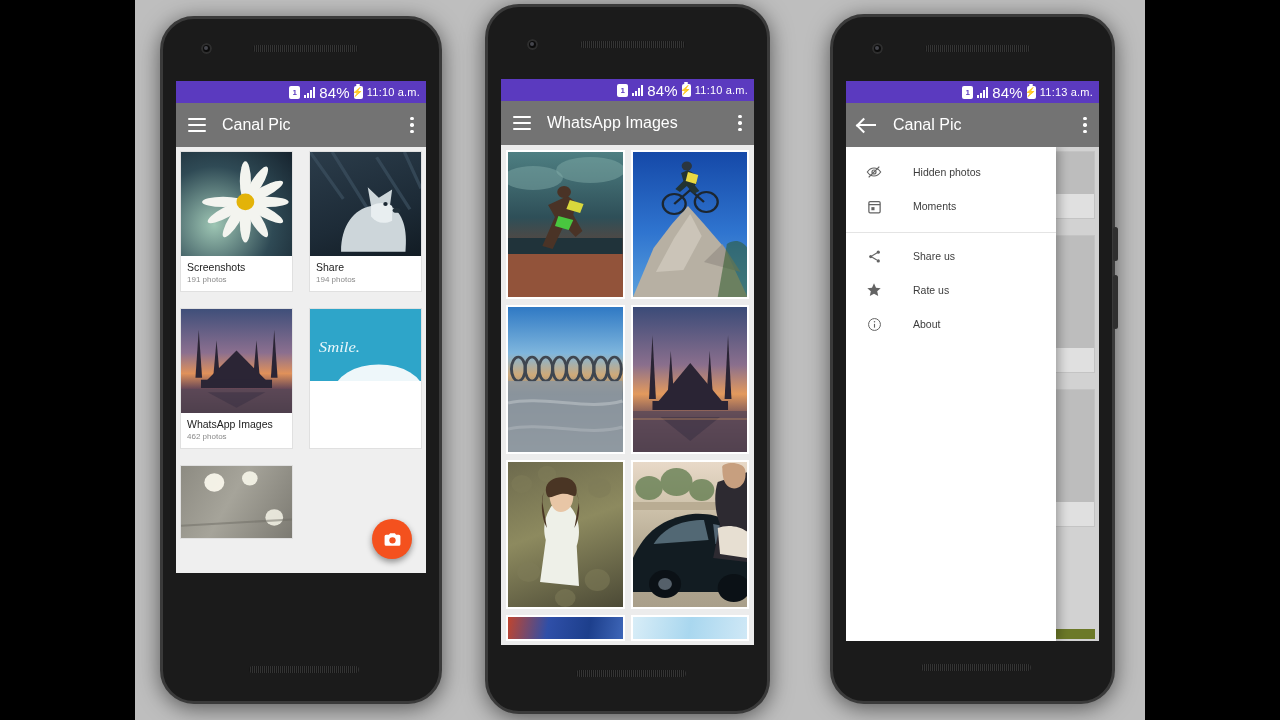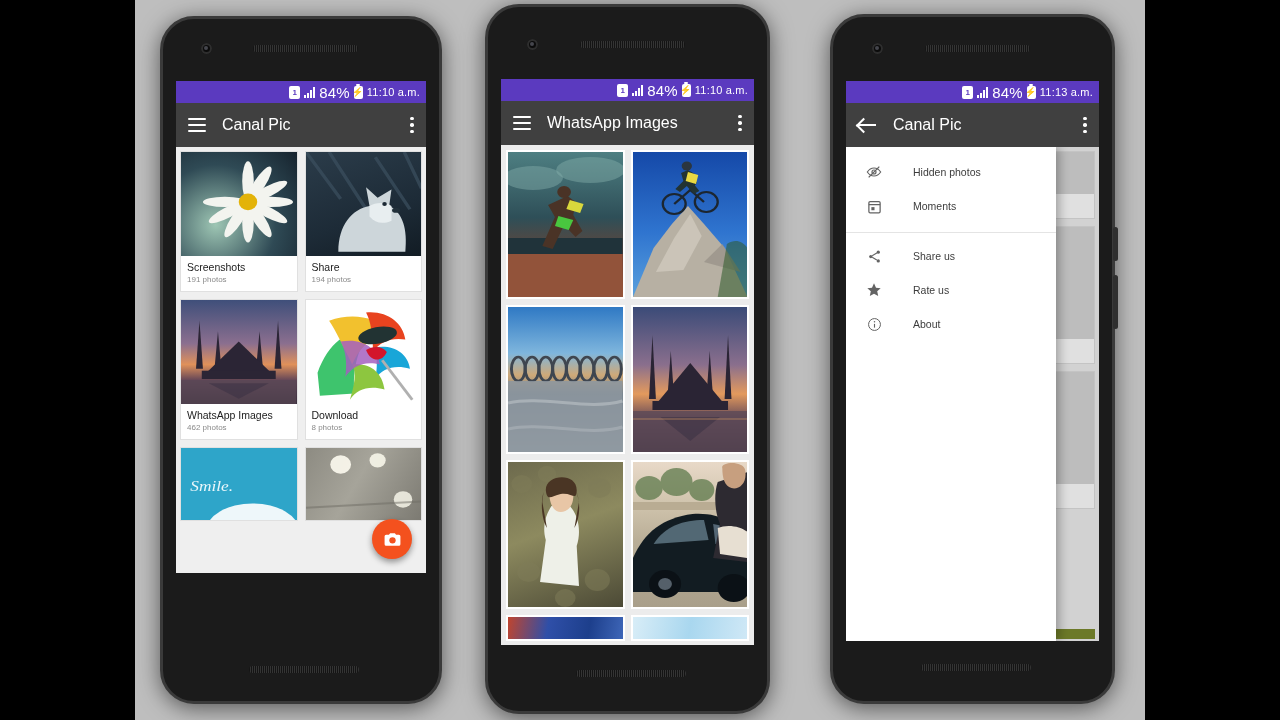--- a/index.html
+++ b/index.html
@@ -45,36 +45,36 @@
   .bars i:nth-child(1){height:3px;} .bars i:nth-child(2){height:5px;}
   .bars i:nth-child(3){height:8px;} .bars i:nth-child(4){height:11px;}
   .pct { font-size:15px; }
   .batt { width:9px; height:13px; background:#fff; border-radius:2px; position:relative;
           display:flex; align-items:center; justify-content:center; }
   .batt::before{content:"";position:absolute;top:-2px;left:2.5px;width:4px;height:2px;background:#fff;border-radius:1px;}
   .batt b{ color:#5b3abf; font-size:9px; line-height:1; }
   .clock { font-size:11px; }
 
   
-  .appbar { height:44px; background:#404040; display:flex; align-items:center;
+  .appbar { height:44px; background:#737373; display:flex; align-items:center;
             padding:0 12px; color:#fff; }
   .appbar .title { font-size:16px; margin-left:16px; flex:1; white-space:nowrap; }
   .ham { width:18px; height:14px; display:flex; flex-direction:column;
          justify-content:space-between; }
   .ham span { display:block; height:2px; background:#fff; border-radius:1px; }
   .backarrow { width:19px; height:16px; position:relative; }
   .backarrow::before{content:"";position:absolute;top:7px;left:0;width:18px;height:2px;background:#fff;}
   .backarrow::after{content:"";position:absolute;top:3px;left:0;width:9px;height:9px;
      border-left:2px solid #fff;border-bottom:2px solid #fff;transform:rotate(45deg);}
   .kebab { width:4px; display:flex; flex-direction:column; gap:3px; align-items:center; }
   .kebab i { width:3.5px; height:3.5px; border-radius:50%; background:#fff; display:block; }
 
   
   .body1 { background:#efefef; height:calc(100% - 66px); padding:4px; overflow:hidden; }
-  .grid2 { display:grid; grid-template-columns:1fr 1fr; gap:7px; }
+  .grid2 { display:grid; grid-template-columns:1fr 1fr; gap:16px; }
   .card { background:#fff; border:1px solid #e0e0e0; overflow:hidden; }
   .thumb { width:100%; height:104px; position:relative; }
   .meta { padding:5px 6px 7px 6px; }
   .meta .fname { font-size:10.5px; color:#212121; white-space:nowrap; overflow:hidden; }
   .meta .fcount { font-size:8px; color:#8a8a8a; margin-top:2px; }
 
   
   .body2 { background:#ececec; height:calc(100% - 66px); padding:5px; overflow:hidden; }
   .pgrid { display:grid; grid-template-columns:1fr 1fr; gap:6px; }
   .pcell { background:#fff; padding:2px; }
@@ -205,39 +205,20 @@
                   <polygon points="50,95 76,80 24,80"></polygon>
                 </g>
               </svg>
             </div>
             <div class="meta">
               <div class="fname">WhatsApp Images</div>
               <div class="fcount">462 photos</div>
             </div>
           </div>
 
-          <div class="card">
-            <div class="thumb" style="background:#fff;">
-              <svg viewBox="0 0 100 100" width="100%" height="100%" preserveAspectRatio="none">
-                <path d="M10 70 C20 40 35 30 55 28 C45 50 40 65 42 90 L12 92 Z" fill="#3ec46d"></path>
-                <path d="M20 20 C40 12 60 16 72 30 C55 36 45 48 40 62 C32 44 26 30 20 20 Z" fill="#f2c12e"></path>
-                <path d="M52 12 C70 10 84 22 86 38 C74 36 64 40 58 50 C58 34 56 20 52 12 Z" fill="#e8431f"></path>
-                <path d="M58 46 C74 42 88 50 90 66 C76 62 66 66 60 76 C62 64 62 54 58 46 Z" fill="#19a6d8"></path>
-                <path d="M40 62 C56 60 66 70 68 86 C54 82 44 86 38 96 C42 82 44 70 40 62 Z" fill="#8dc63f"></path>
-                <path d="M30 40 C48 36 62 46 64 62 C50 58 40 64 34 74 C36 60 34 48 30 40 Z" fill="#a55fc0" opacity=".85"></path>
-                <ellipse cx="62" cy="34" rx="17" ry="8" fill="#233" transform="rotate(-12 62 34)"></ellipse>
-                <path d="M52 48 C58 44 66 44 70 50 C66 60 56 60 52 48 Z" fill="#d3152c"></path>
-                <path d="M66 58 L92 96" stroke="#b0b0b0" stroke-width="2.5" fill="none"></path>
-              </svg>
-            </div>
-            <div class="meta">
-              <div class="fname">Download</div>
-              <div class="fcount">8 photos</div>
-            </div>
-          </div>
 
           <div class="card">
             <div class="thumb" style="background:#2ea5c9; height:72px;">
               <svg viewBox="0 0 100 70" width="100%" height="100%" preserveAspectRatio="none">
                 <text x="8" y="42" font-family="Liberation Serif, serif" font-style="italic" font-size="15" fill="#eaf7fb">Smile.</text>
                 <ellipse cx="62" cy="80" rx="40" ry="26" fill="#eef7fa"></ellipse>
               </svg>
             </div>
           </div>
 

